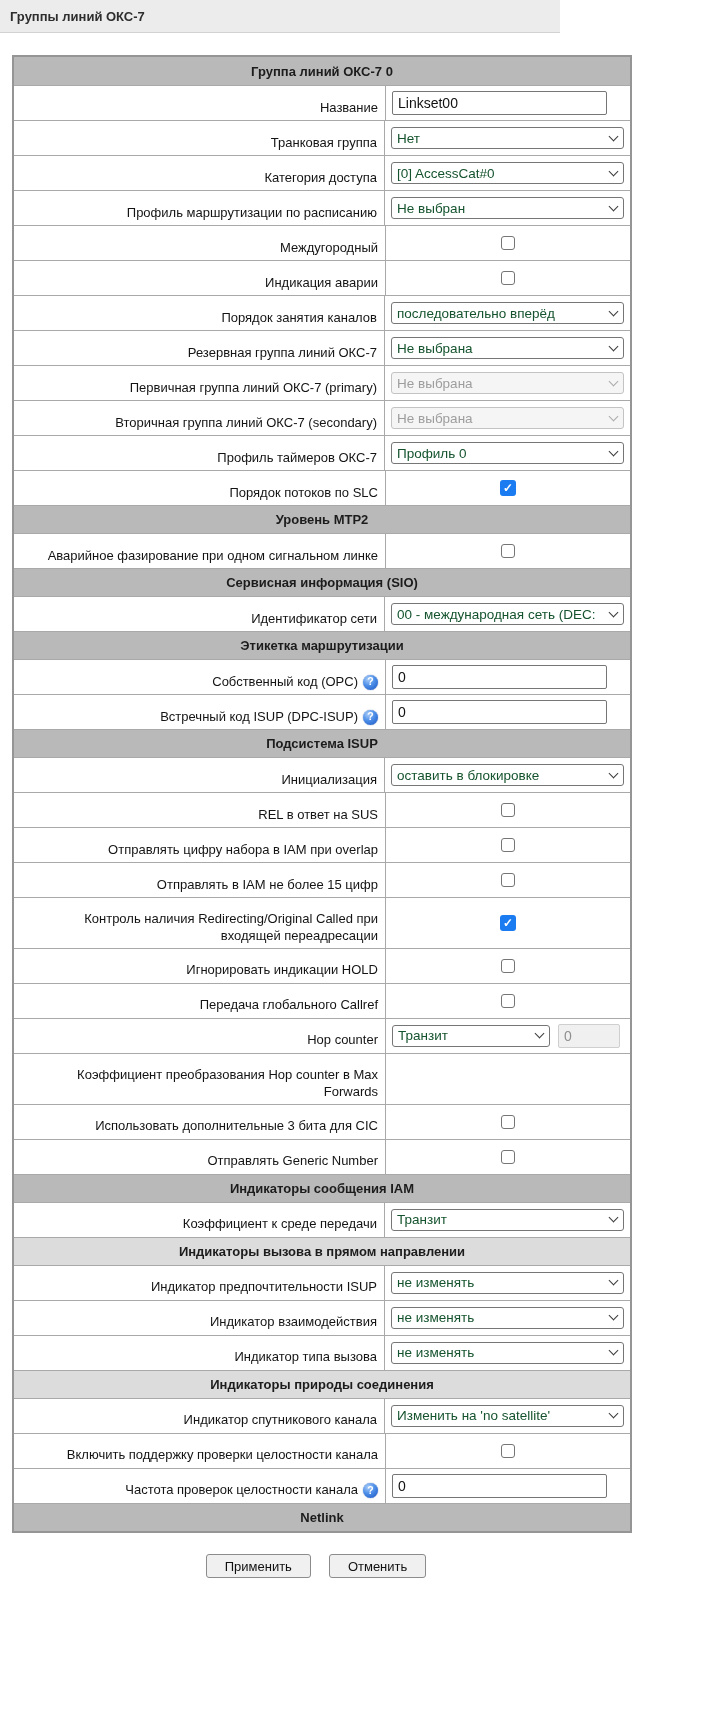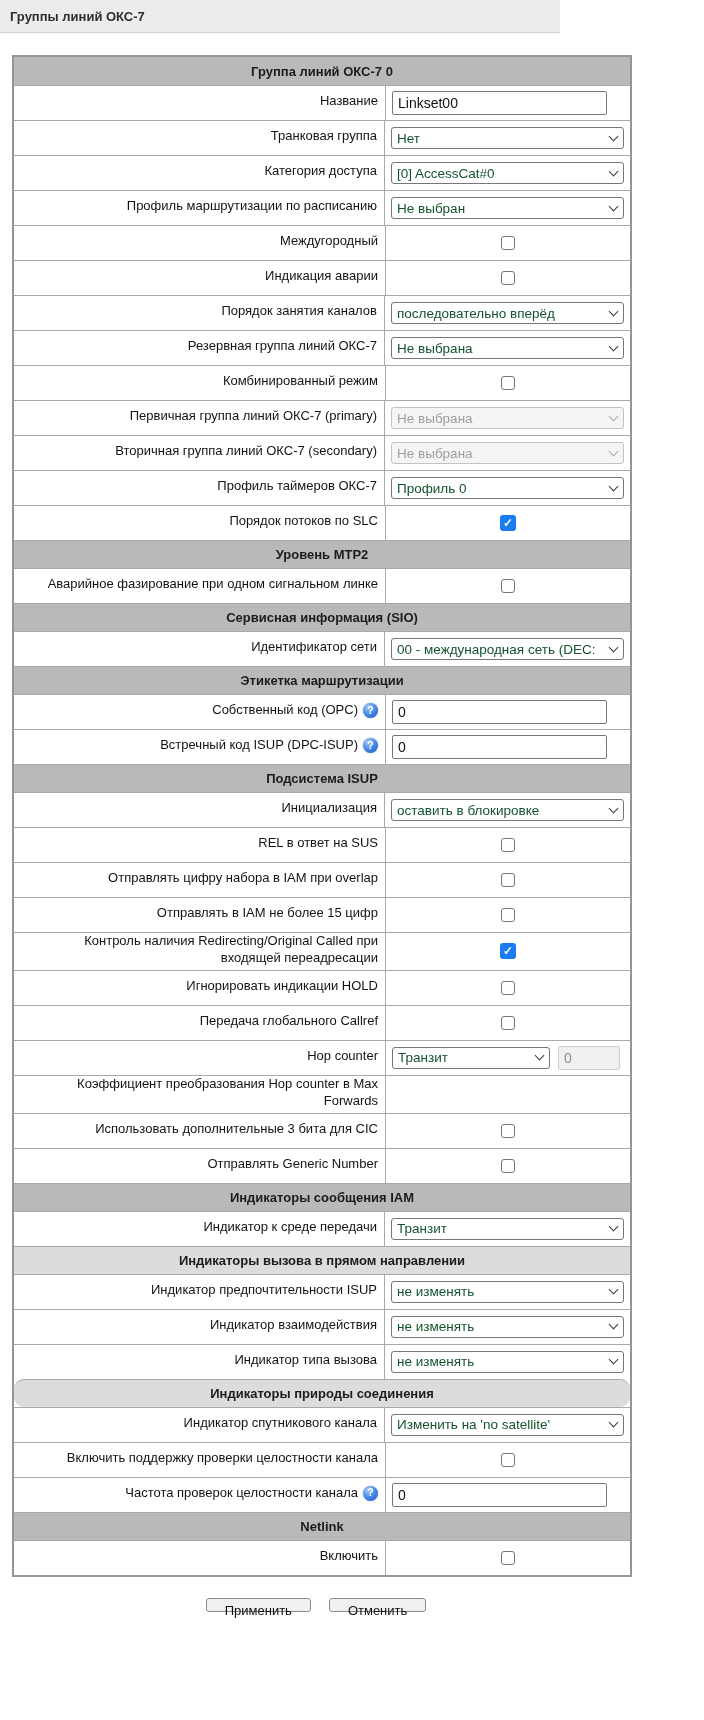--- a/index.html
+++ b/index.html
@@ -21,21 +21,21 @@
   .thead-row {
     min-height:28px; display:flex; align-items:center; justify-content:center;
     font-size:13px; font-weight:bold; color:#1c1c1c; text-align:center;
     border-top:1px solid #a9a9a9; padding:2px 4px;
   }
   .form-table > :first-child { border-top:none; }
   .trow { display:flex; min-height:35px; border-top:1px solid #a9a9a9; background:#fff; }
   .trow .lbl {
     width:372px; border-right:1px solid #a9a9a9;
     display:flex; align-items:center; justify-content:flex-end;
-    text-align:right; padding:0 7px 3px 8px;
+    text-align:right; padding:13px 7px 3px 8px;
     font-size:13px; color:#141414; line-height:1.3;
   }
   .trow .val { flex:1; display:flex; align-items:center; padding:3px 6px; }
   .trow .val.center { justify-content:center; }
 
   .tinput {
     width:215px; height:24px; border:1px solid #767676; border-radius:2px;
     font-family:"Liberation Sans", sans-serif; font-size:14px; color:#111;
     padding:1px 5px; background:#fff; outline:none;
   }
@@ -77,21 +77,21 @@
     box-shadow:0 0 1px #16418f;
   }
 
   .btn-row {
     width:632px; display:flex; justify-content:center; gap:18px;
     margin-top:21px; padding-bottom:40px;
   }
   .btn {
     font-family:"Liberation Sans", sans-serif; font-size:13px; color:#111;
     background:#f0f0f0; border:1px solid #8c8c8c; border-radius:3px;
-    padding:4px 18px; height:14px; cursor:pointer;
+    padding:4px 18px; height:24px; cursor:pointer;
   }
 </style>
 </head>
 <body>
 
 <div class="app">
   <div class="titlebar">
     <span>Группы линий ОКС-7</span>
   </div>
 
@@ -171,28 +171,20 @@
         </div>
         <div class="val">
           <div class="sel">
             <span class="sel-text">Не выбрана</span>
             <span class="chev"></span>
           </div>
         </div>
       </div>
       <div class="trow">
         <div class="lbl">
-          <span>Комбинированный режим</span>
-        </div>
-        <div class="val center">
-          <div class="cb"></div>
-        </div>
-      </div>
-      <div class="trow">
-        <div class="lbl">
           <span>Первичная группа линий ОКС-7 (primary)</span>
         </div>
         <div class="val">
           <div class="sel disabled">
             <span class="sel-text">Не выбрана</span>
             <span class="chev"></span>
           </div>
         </div>
       </div>
       <div class="trow">
@@ -354,21 +346,21 @@
         <div class="lbl">
           <span>Отправлять Generic Number</span>
         </div>
         <div class="val center">
           <div class="cb"></div>
         </div>
       </div>
       <div class="thead-row" style="background: rgb(185, 185, 185);">Индикаторы сообщения IAM</div>
       <div class="trow">
         <div class="lbl">
-          <span>Индикатор к среде передачи</span>
+          <span>Коэффициент к среде передачи</span>
         </div>
         <div class="val">
           <div class="sel">
             <span class="sel-text">Транзит</span>
             <span class="chev"></span>
           </div>
         </div>
       </div>
       <div class="thead-row" style="background: rgb(220, 220, 220);">Индикаторы вызова в прямом направлении</div>
       <div class="trow">
@@ -397,21 +389,21 @@
         <div class="lbl">
           <span>Индикатор типа вызова</span>
         </div>
         <div class="val">
           <div class="sel">
             <span class="sel-text">не изменять</span>
             <span class="chev"></span>
           </div>
         </div>
       </div>
-      <div class="thead-row" style="background: rgb(220, 220, 220); border-radius: 10px;">Индикаторы природы соединения</div>
+      <div class="thead-row" style="background: rgb(220, 220, 220);">Индикаторы природы соединения</div>
       <div class="trow">
         <div class="lbl">
           <span>Индикатор спутникового канала</span>
         </div>
         <div class="val">
           <div class="sel">
             <span class="sel-text">Изменить на 'no satellite'</span>
             <span class="chev"></span>
           </div>
         </div>
@@ -427,27 +419,19 @@
       <div class="trow">
         <div class="lbl">
           <span>Частота проверок целостности канала</span>
           <span class="help">?</span>
         </div>
         <div class="val">
           <input class="tinput" type="text" value="0" style="">
         </div>
       </div>
       <div class="thead-row" style="background: rgb(185, 185, 185);">Netlink</div>
-      <div class="trow">
-        <div class="lbl">
-          <span>Включить</span>
-        </div>
-        <div class="val center">
-          <div class="cb"></div>
-        </div>
-      </div>
     </div>
 
   <div class="btn-row">
     <button class="btn">Применить</button>
     <button class="btn">Отменить</button>
   </div>
 </div>
 
 </body></html>

